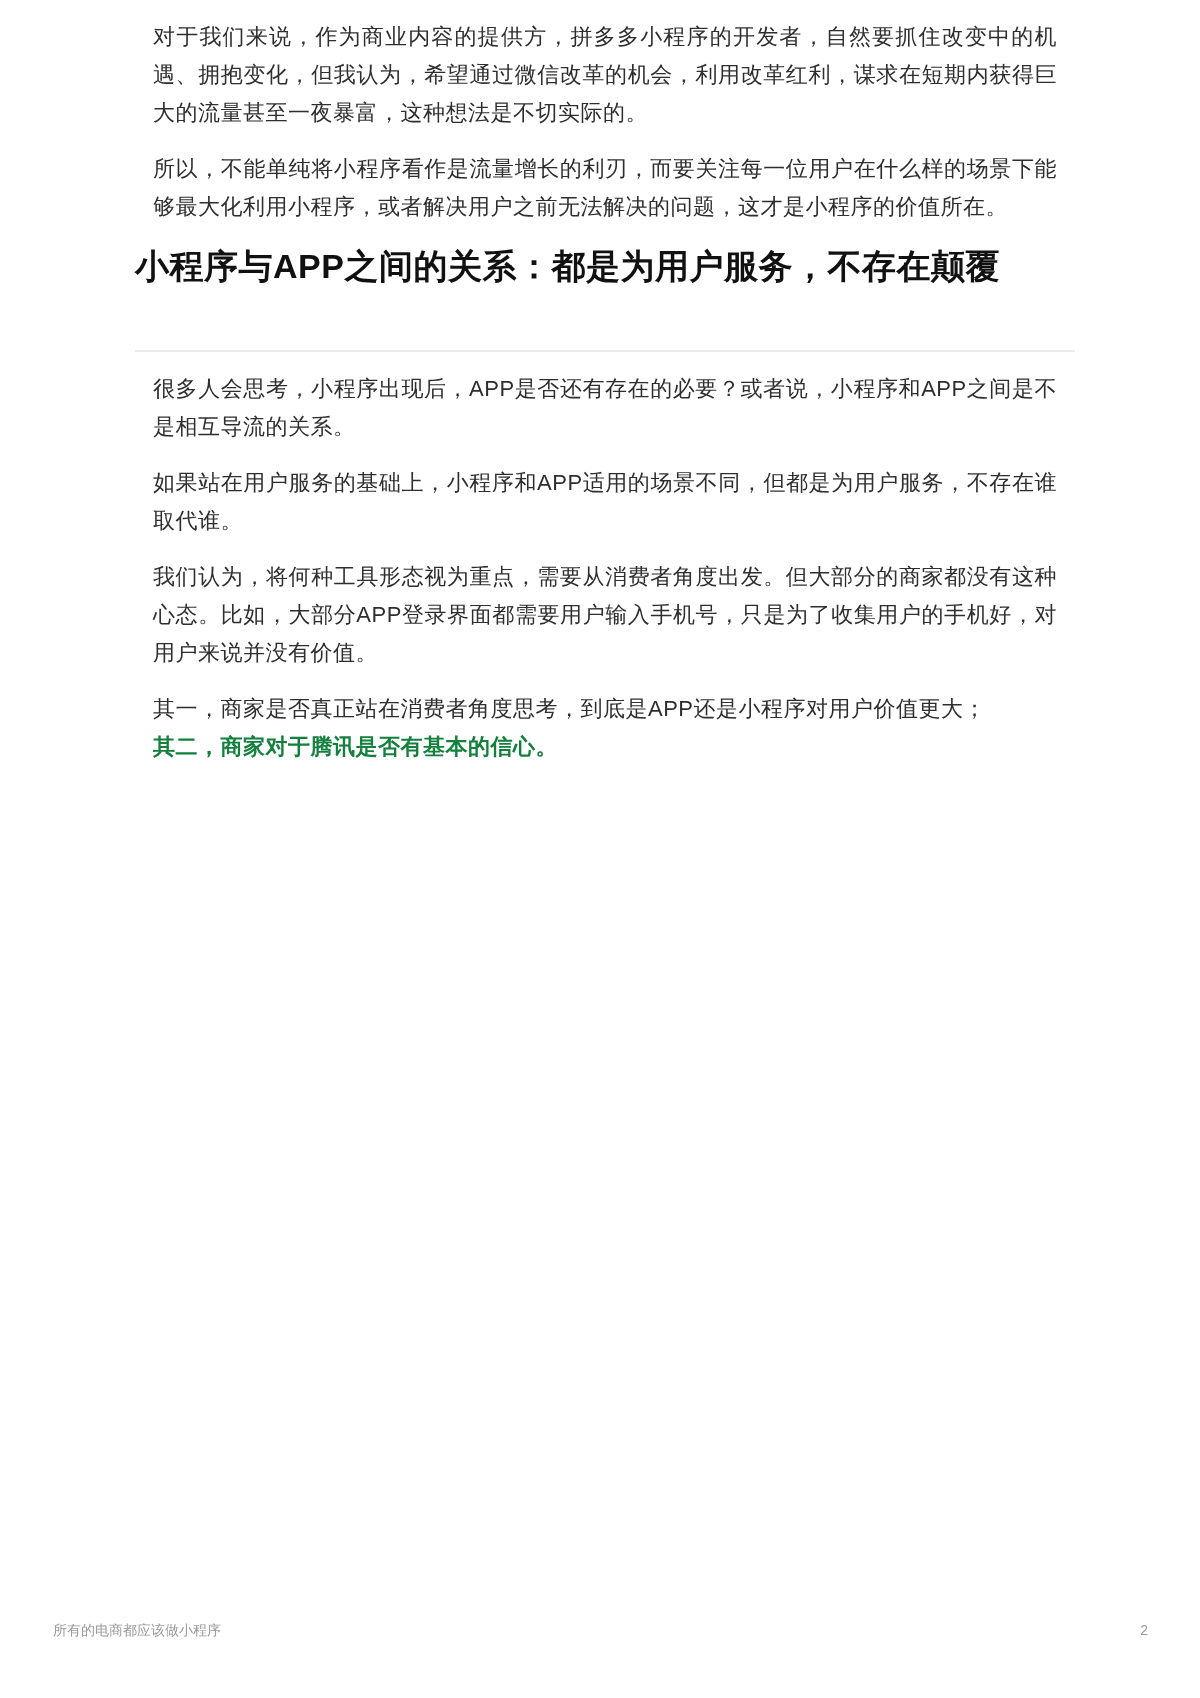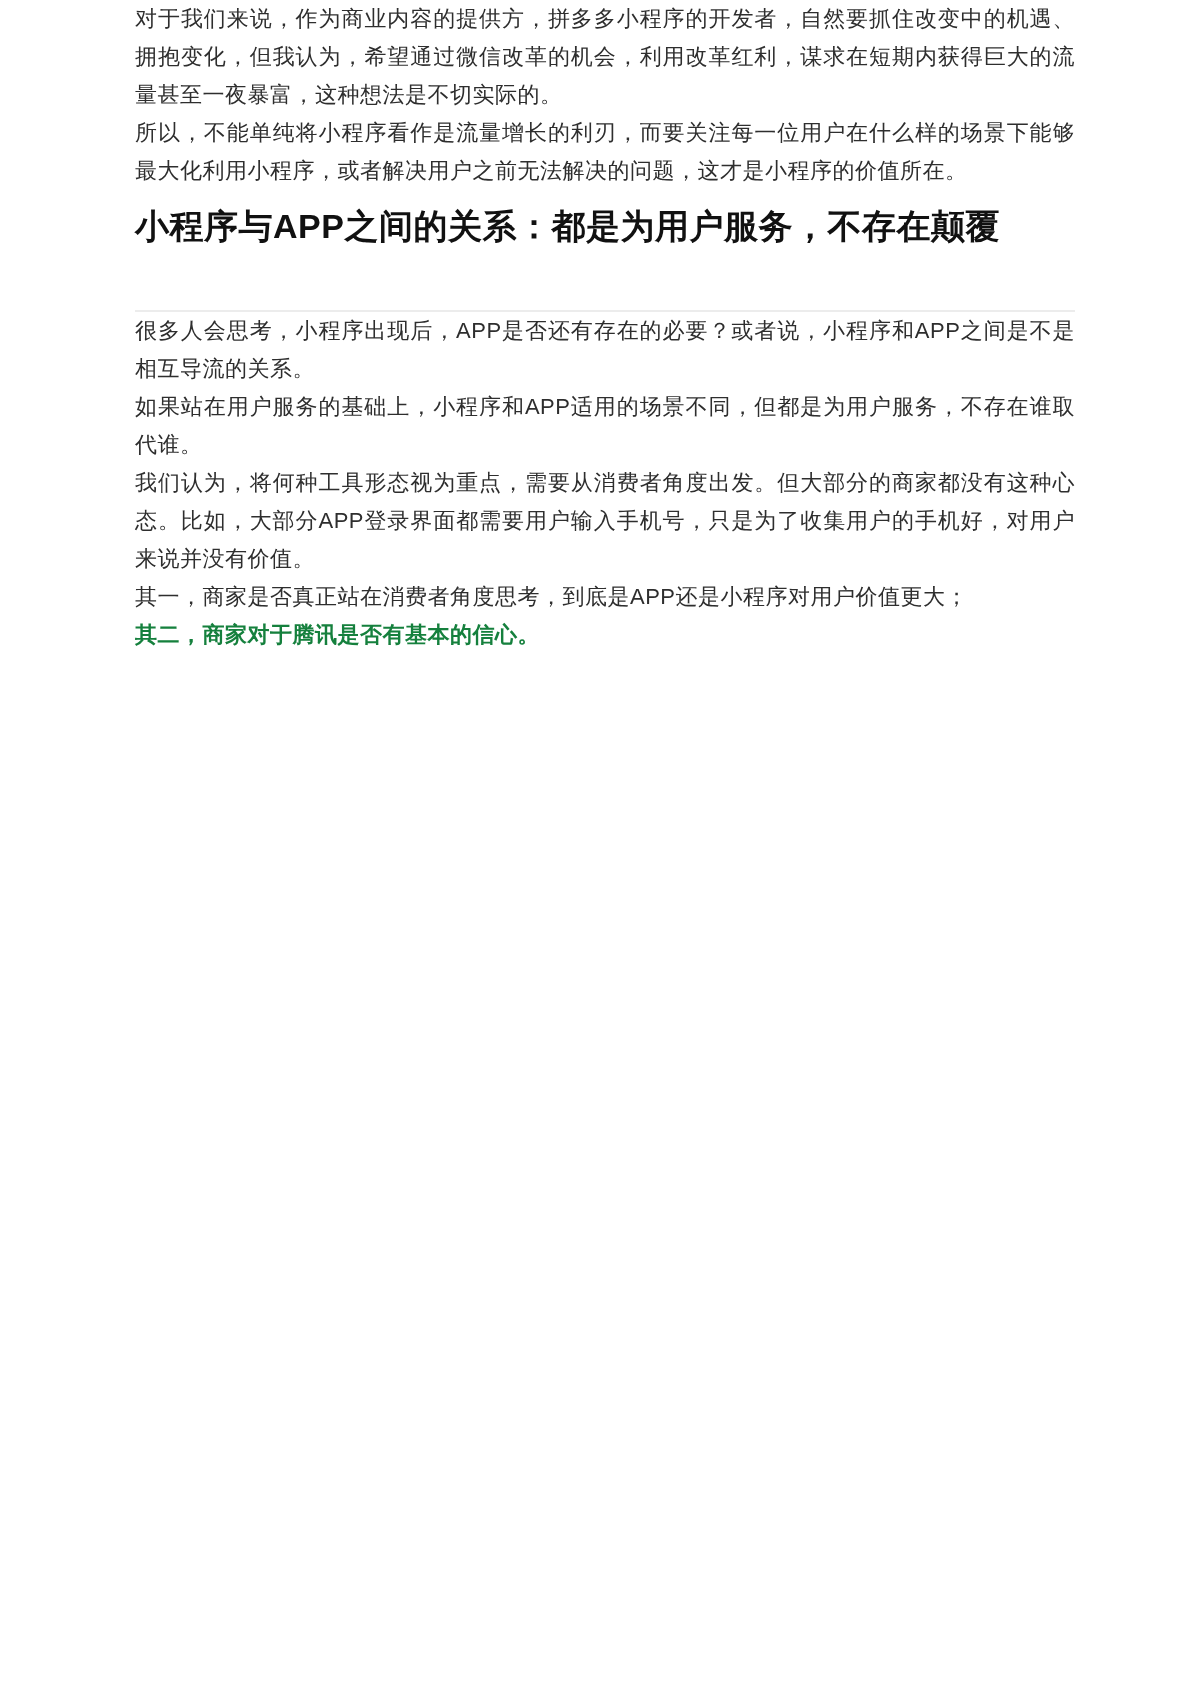--- a/index.html
+++ b/index.html
@@ -15,21 +15,21 @@
     background: #ffffff;
     overflow: hidden;
   }
   .content {
     position: absolute;
     left: 135px;
     top: 0;
     width: 940px;
   }
   p.body {
-    margin: 0;
+    margin: 18px;
     font-size: 22px;
     line-height: 38px;
     color: #2e2e2e;
     text-align: justify;
     letter-spacing: 0.5px;
   }
   .p1 { margin-top: 131px; }
   .p2 { margin-top: 66px; }
   h1.heading {
     margin: 14px 0 0 0;
@@ -77,13 +77,17 @@
     <h1 class="heading">小程序与APP之间的关系：都是为用户服务，不存在颠覆</h1>
     <div class="divider"></div>
     <p class="body p3">很多人会思考，小程序出现后，APP是否还有存在的必要？或者说，小程序和APP之间是不是相互导流的关系。</p>
     <p class="body p4">如果站在用户服务的基础上，小程序和APP适用的场景不同，但都是为用户服务，不存在谁取代谁。</p>
     <p class="body p6">我们认为，将何种工具形态视为重点，需要从消费者角度出发。但大部分的商家都没有这种心态。比如，大部分APP登录界面都需要用户输入手机号，只是为了收集用户的手机好，对用户来说并没有价值。</p>
     <p class="body p8">
       <span class="line">其一，商家是否真正站在消费者角度思考，到底是APP还是小程序对用户价值更大；</span>
       <span class="line bold">其二，商家对于腾讯是否有基本的信心。</span>
     </p>
   </div>
+  <div class="footer">
+    <span>所有的电商都应该做小程序</span>
+    <span>2</span>
+  </div>
 </div>
 
 </body></html>

